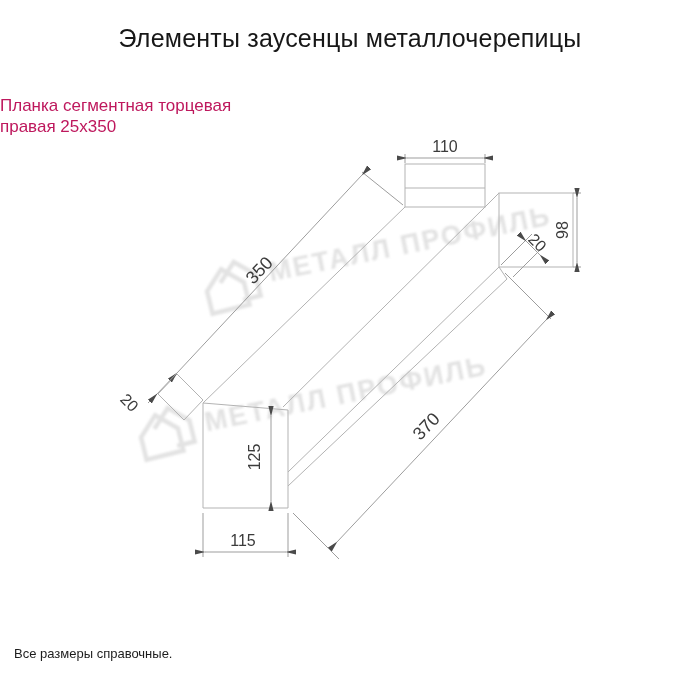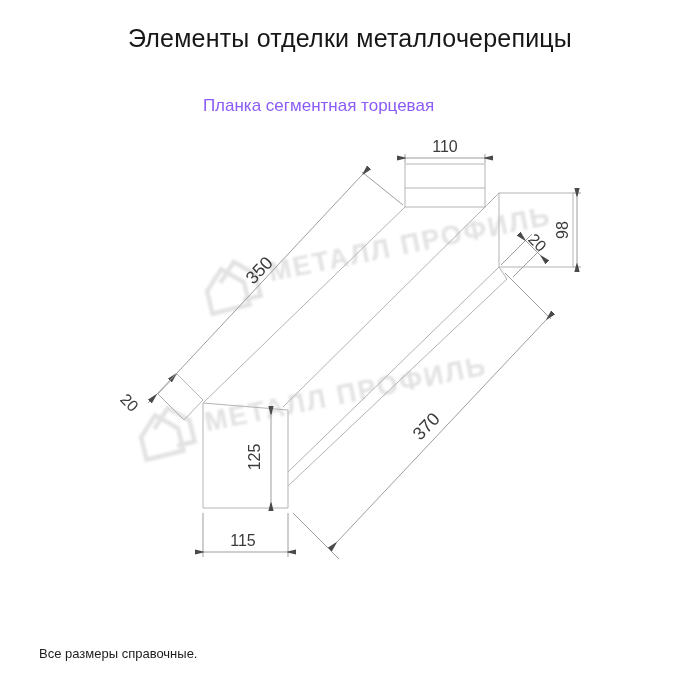--- a/index.html
+++ b/index.html
@@ -6,46 +6,47 @@
   body{
     width:700px;height:700px;position:relative;overflow:hidden;
     font-family:"Liberation Sans","DejaVu Sans",sans-serif;
     -webkit-font-smoothing:antialiased;
   }
   .page-title{
     position:absolute;left:0;top:24px;width:700px;text-align:center;
     font-size:25px;color:#171717;letter-spacing:.2px;
   }
   .subtitle{
-    position:absolute;left:0;top:95px;width:637px;text-align:center;
-    font-size:17px;color:#8b5cf6;line-height:21px;
+    position:absolute;left:0;top:95px;width:637px;text-align:left;
+    font-size:17px;color:#be185d;line-height:21px;
   }
   .footnotes{
     position:absolute;left:14px;top:645px;
-    font-size:13px;color:#1d1d1d;line-height:17px;margin-left:25px;
+    font-size:13px;color:#1d1d1d;line-height:17px;
   }
   .wm-text{
     position:absolute;white-space:nowrap;
     font-size:27px;font-weight:bold;letter-spacing:2px;
     color:#e2e2e2;filter:blur(0.8px);
     transform:rotate(-11.5deg);transform-origin:left top;
     user-select:none;
   }
   .wm-house{position:absolute;filter:blur(0.9px);}
   svg.drawing{position:absolute;left:0;top:0;}
   .outline{stroke:#b3b3b3;fill:none;stroke-width:1;}
   .dimline{stroke:#9d9d9d;fill:none;stroke-width:1;}
   .dimtext{fill:#3b3b3b;}
 </style>
 </head>
 <body>
 
-<div class="page-title">Элементы отделки металлочерепицы</div>
+<div class="page-title">Элементы заусенцы металлочерепицы</div>
 <div class="subtitle">
   <div>Планка сегментная торцевая</div>
+  <div>правая 25х350</div>
 </div>
 
 <svg class="wm-house" style="left:200px;top:258px;" width="66" height="62" viewBox="0 0 66 62">
   <g transform="rotate(-14 33 30)" stroke="#e3e3e3" stroke-width="4.5" fill="none">
     <path d="M7,27 L26,9 L45,27 L45,50 L7,50 Z"></path>
     <path d="M22,22 L40,5 L58,22 L58,44 L40,44"></path>
   </g>
 </svg>
 <div class="wm-text" style="left:266px;top:258px;">МЕТАЛЛ ПРОФИЛЬ</div>
 

